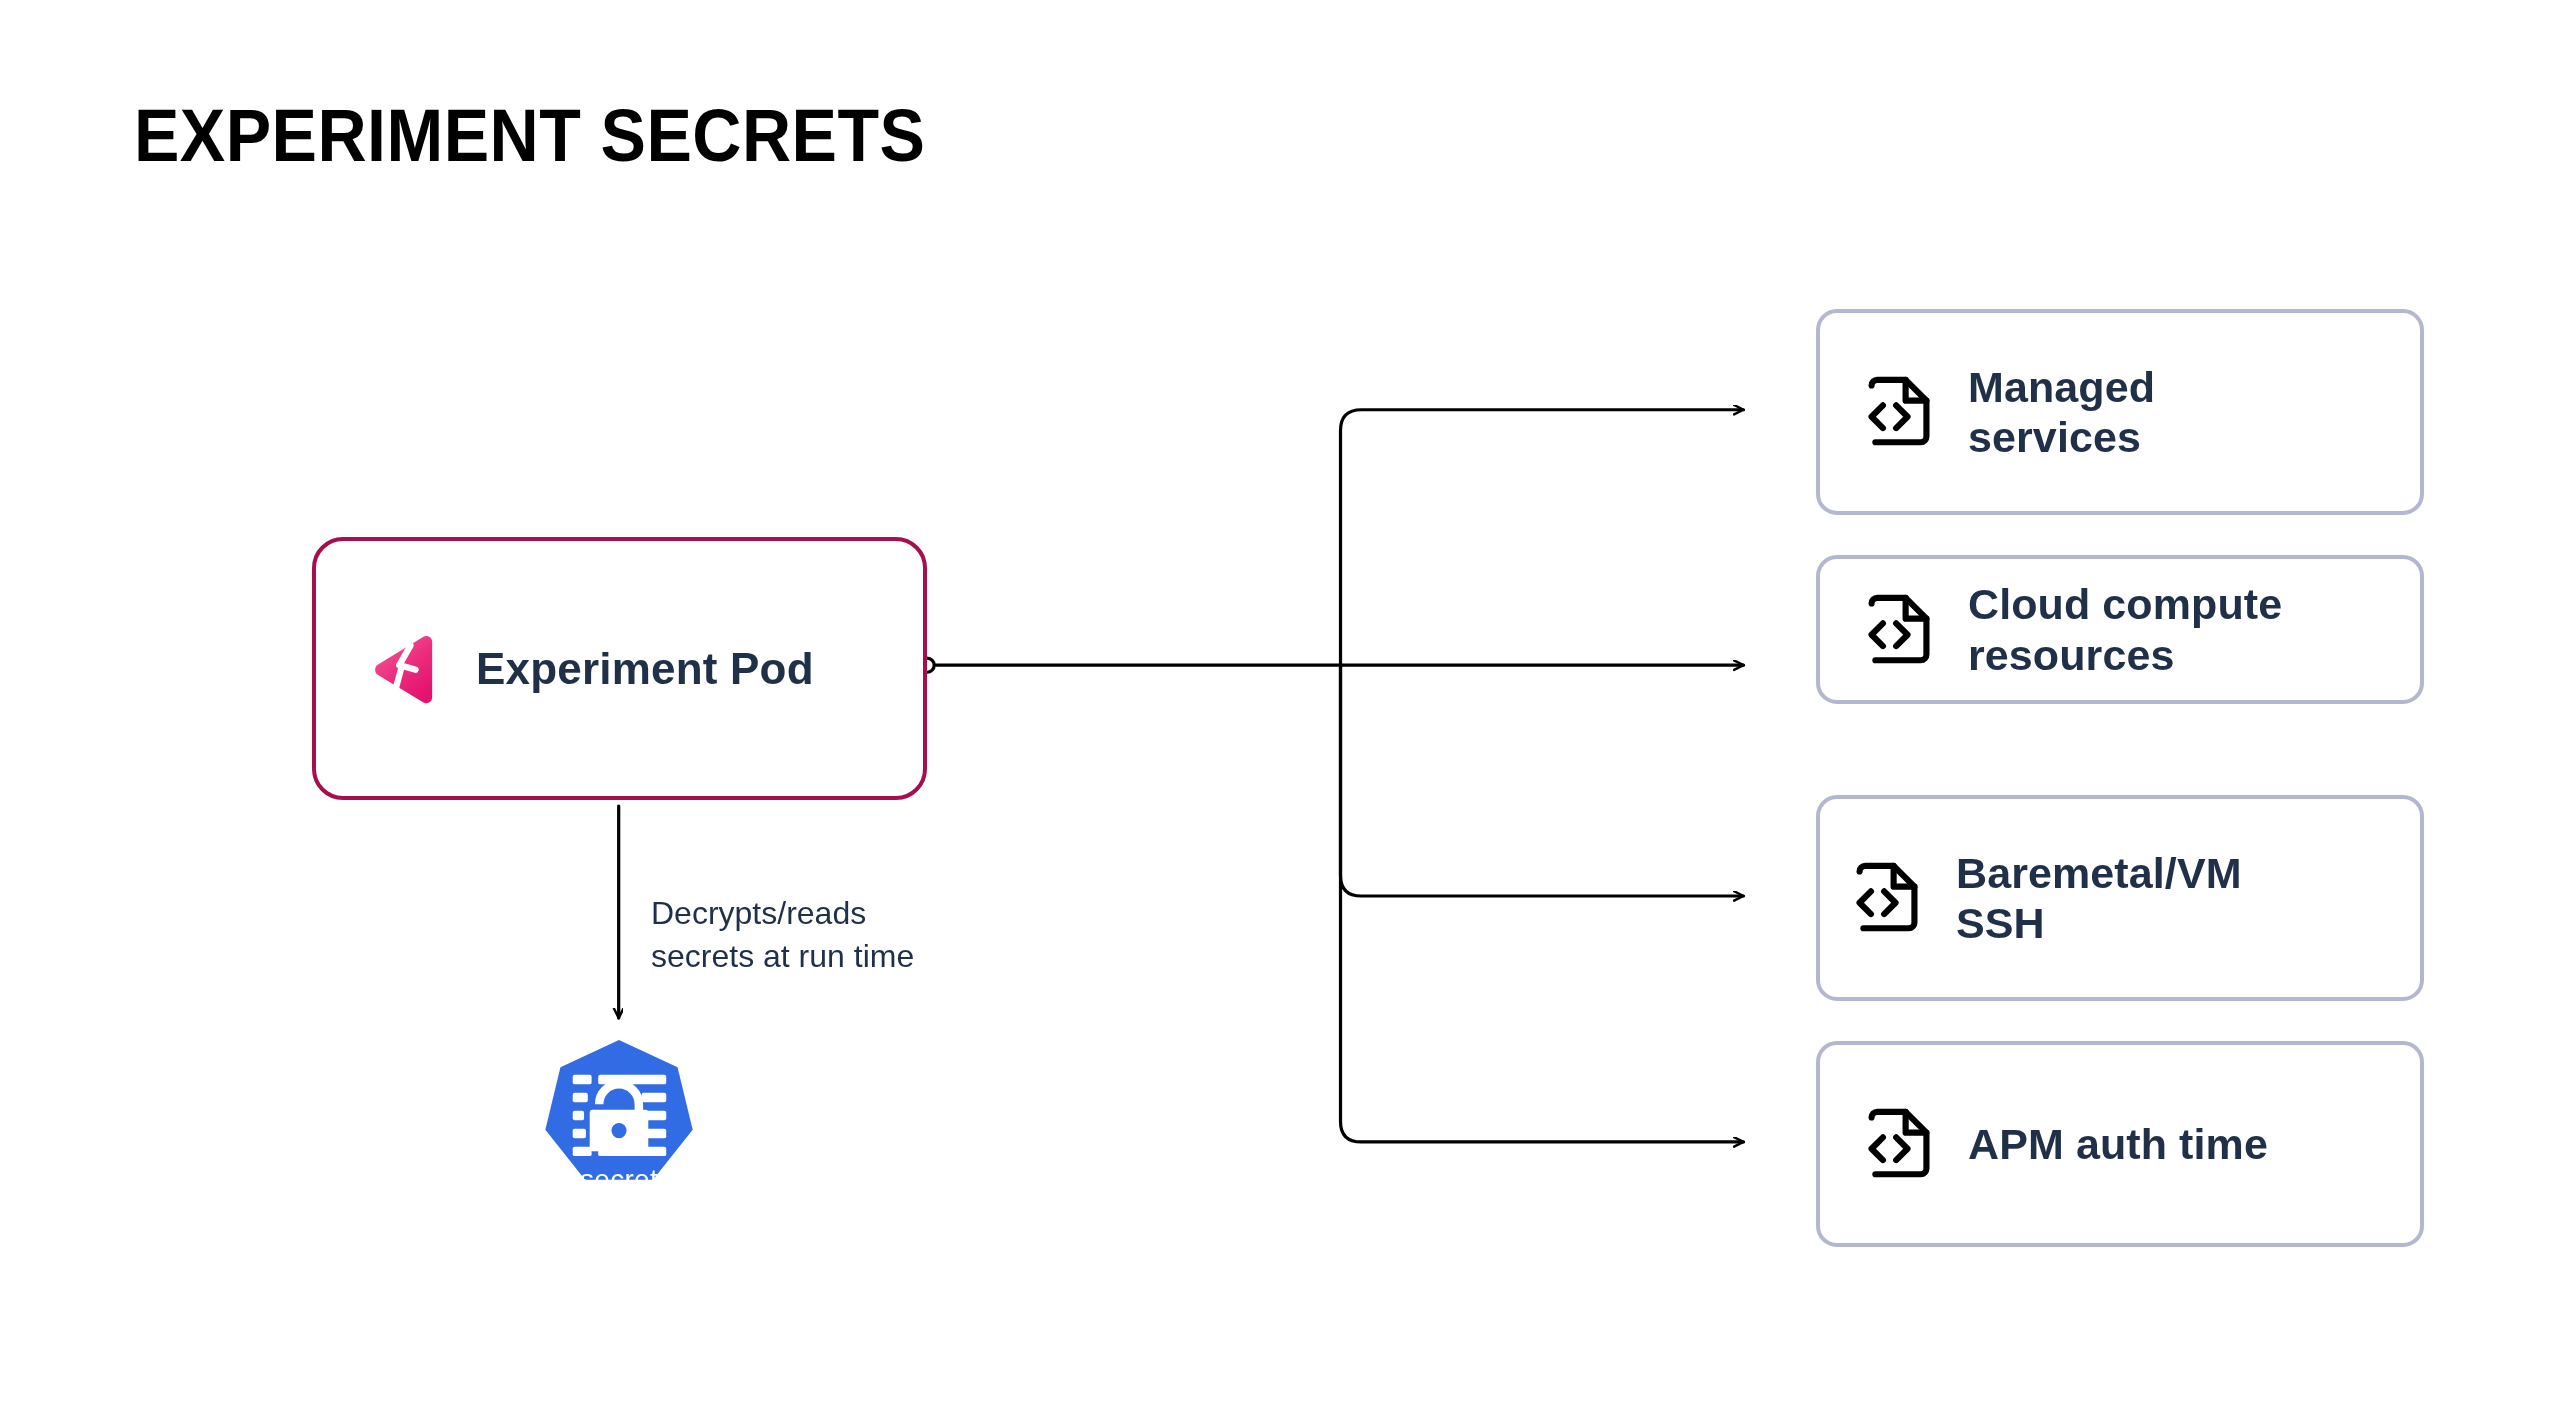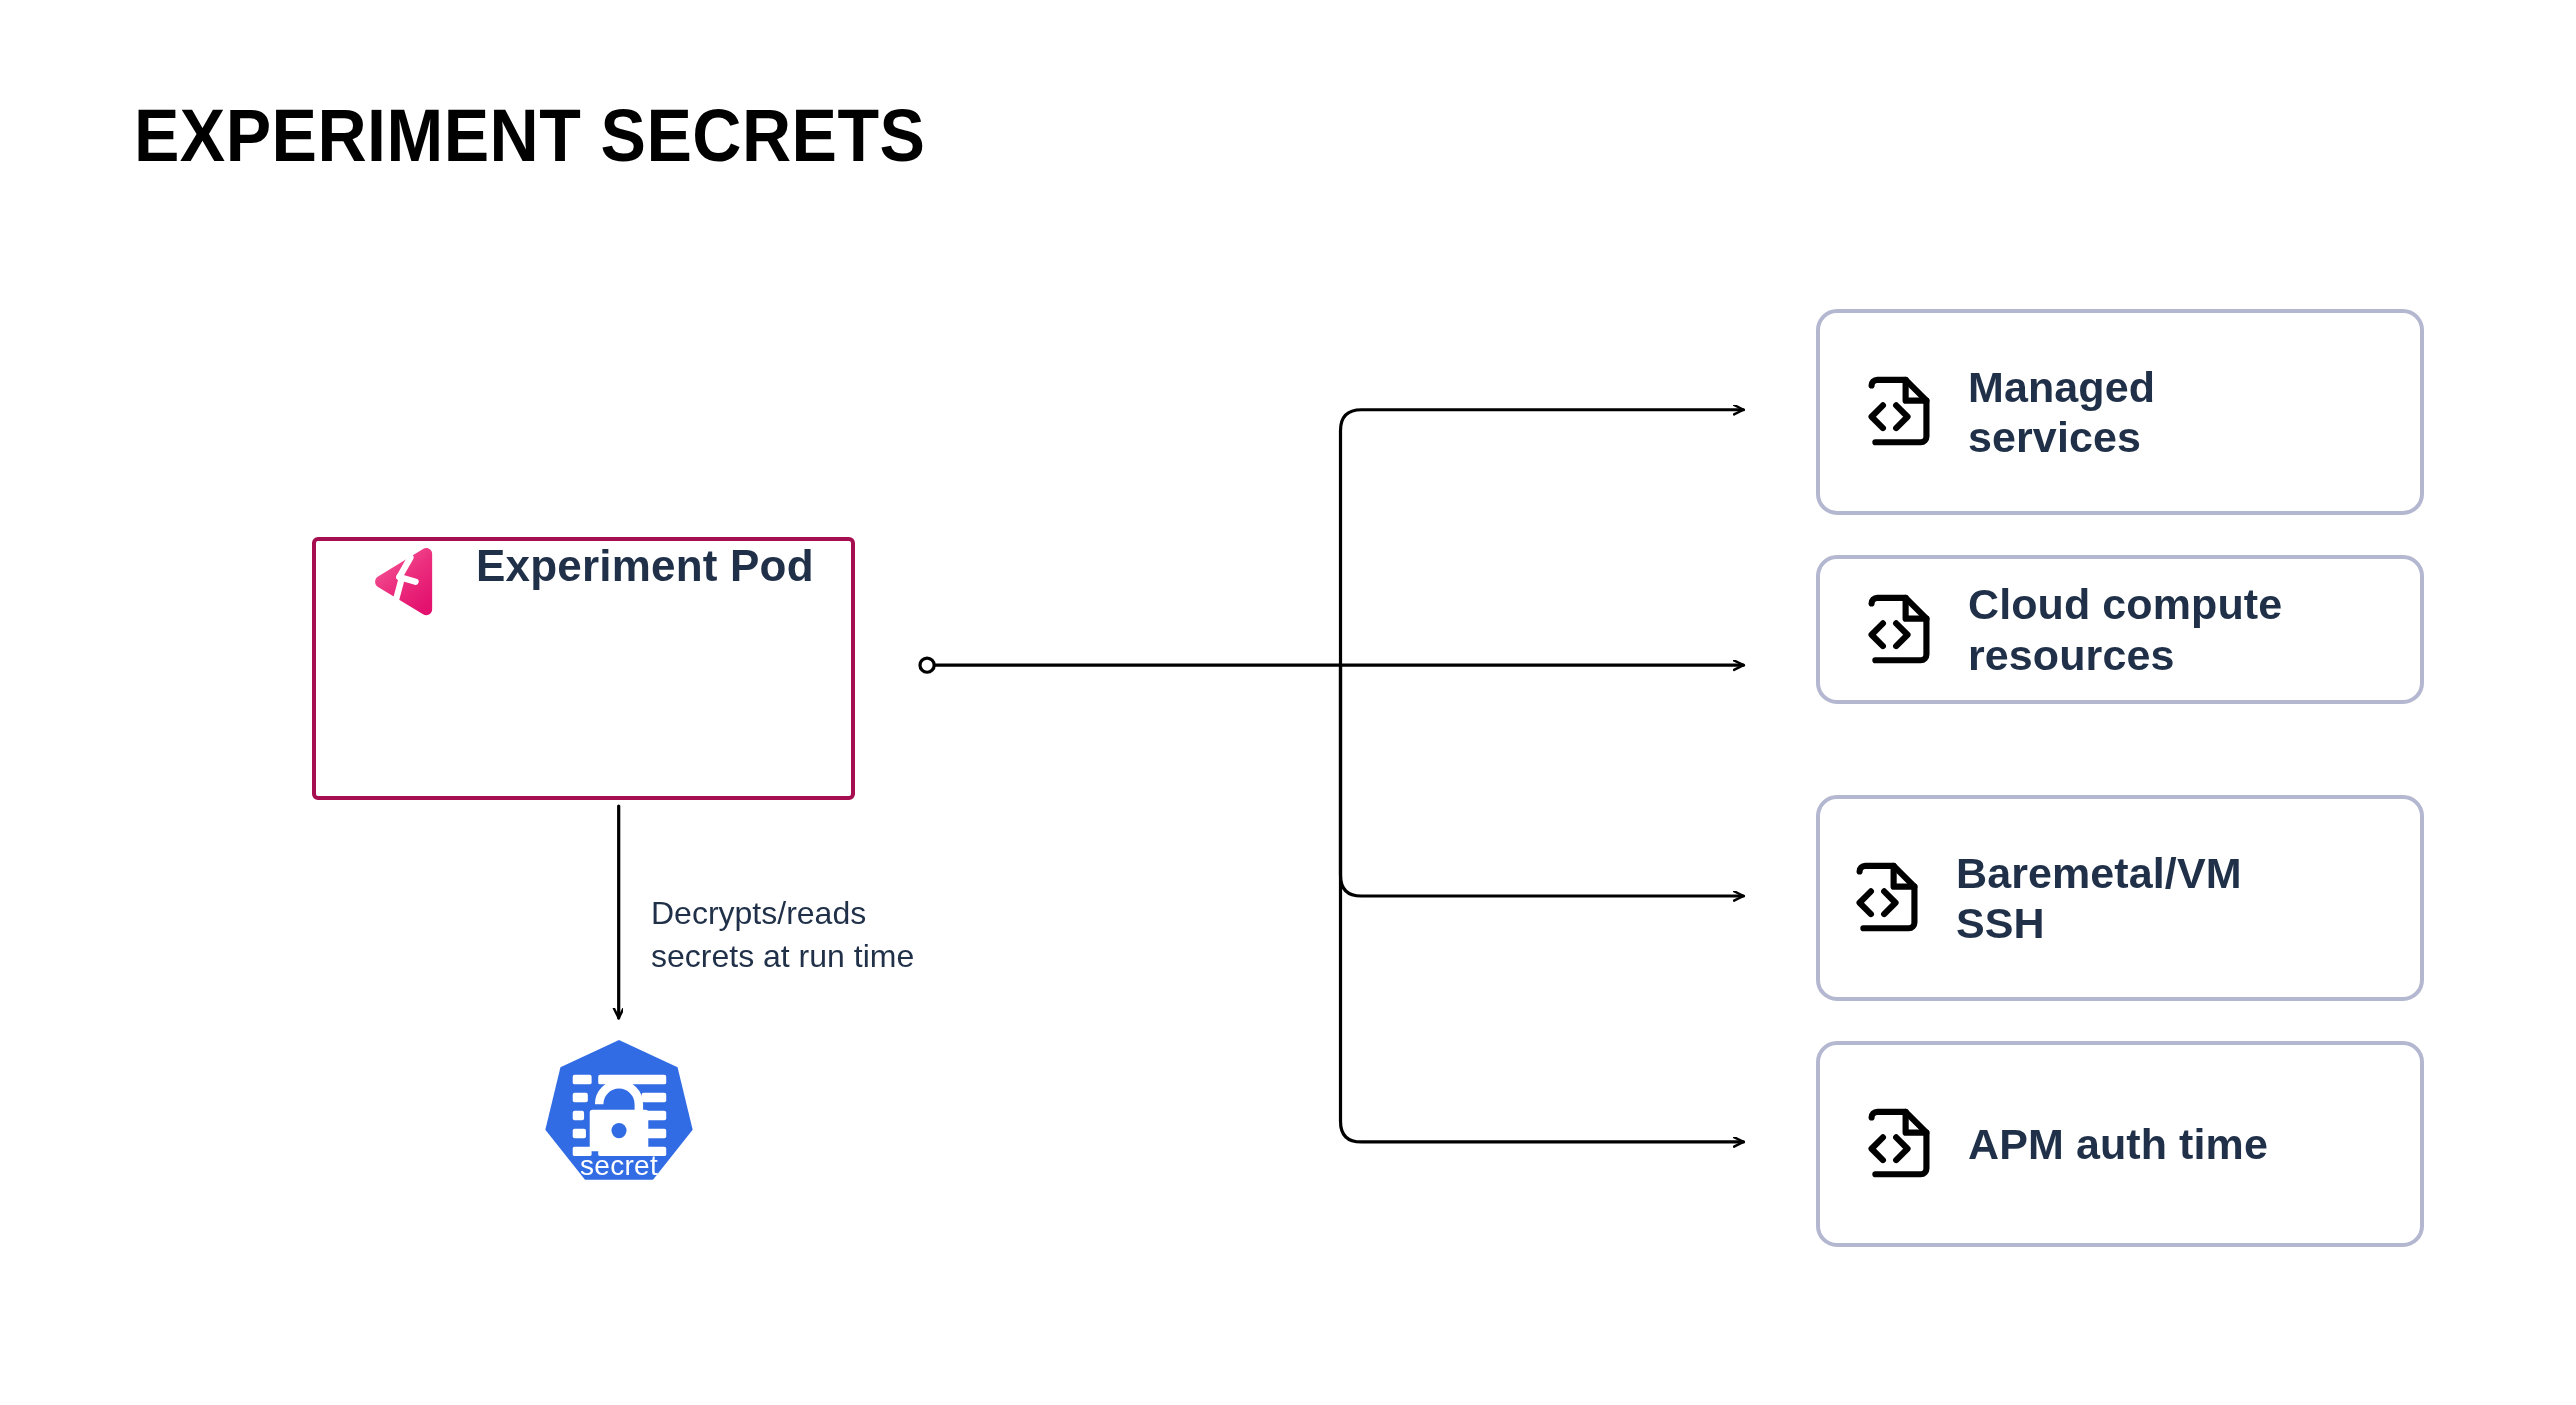--- a/index.html
+++ b/index.html
@@ -29,25 +29,26 @@
   #connectors {
     position:absolute; left:0; top:0;
     width:2576px; height:1406px;
     pointer-events:none;
   }
 
   
   #pod-node {
     position:absolute;
     left:312px; top:537px;
-    width:543px; height:263px;
+    width:615px; height:263px;
     border:4.7px solid var(--pod-border, #A50F50);
-    border-radius:6px;
+    border-radius:31px;
     background:#ffffff;
     display:flex;
+    align-items:center;
     padding-left:49px;
     gap:32px;
   }
   #pod-logo { width:79px; height:79px; flex:0 0 79px; display:block; }
   #pod-label {
     font-size:44px;
     font-weight:bold;
     color:#1F3048;
     letter-spacing:0.2px;
     white-space:nowrap;
@@ -66,21 +67,21 @@
 
   
   #secret-node {
     position:absolute;
     left:534px; top:1036px;
     width:170px; height:175px;
   }
   #secret-node svg { display:block; width:170px; height:175px; }
   #secret-caption {
     position:absolute;
-    left:0; top:114px;
+    left:0; top:128px;
     width:170px;
     text-align:center;
     font-size:28px;
     color:#ffffff;
     letter-spacing:0.3px;
   }
 
   
   .card {
     position:absolute;

